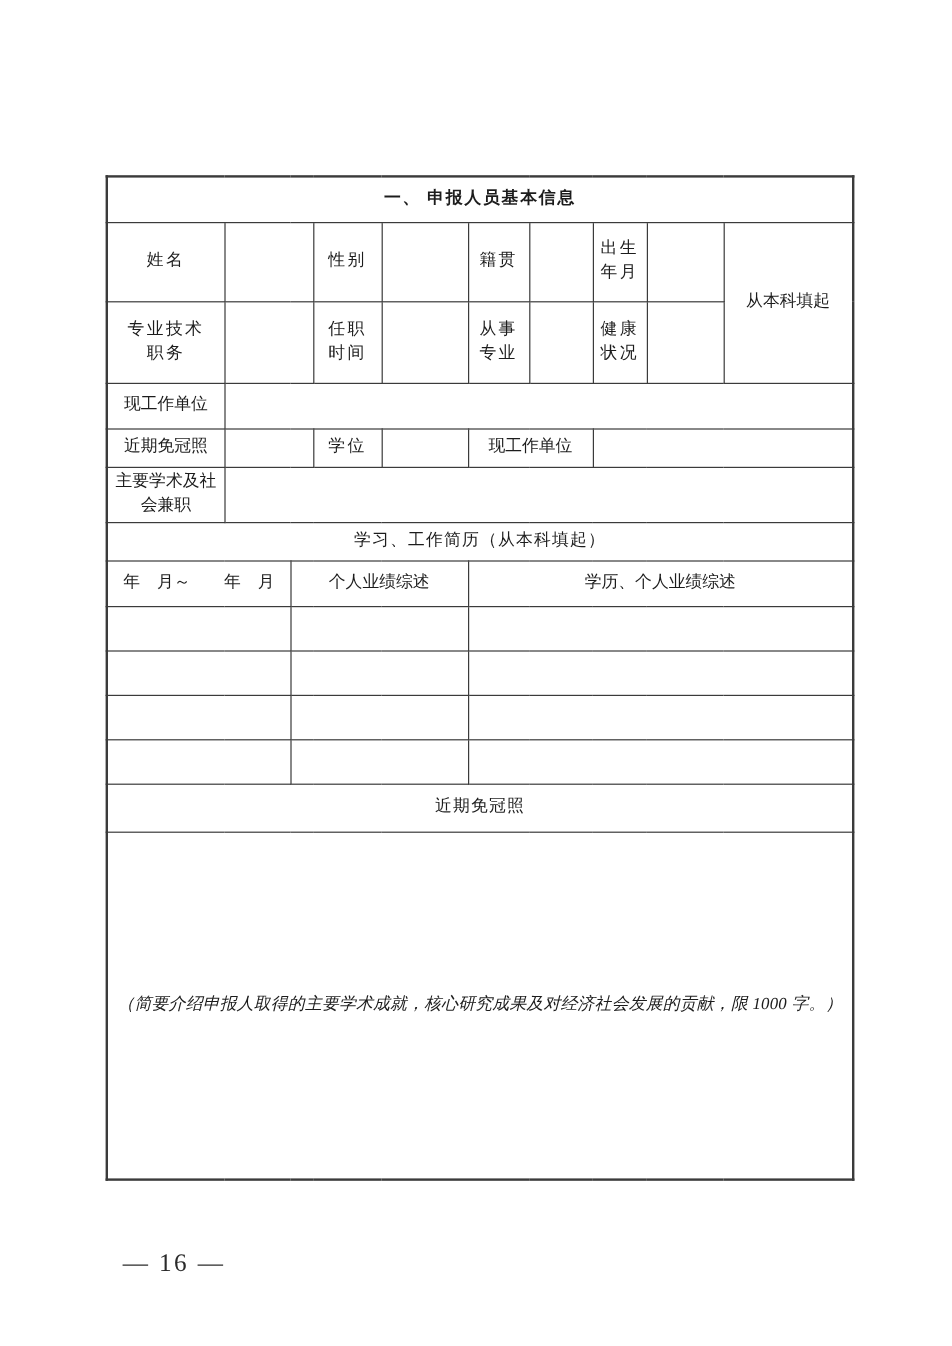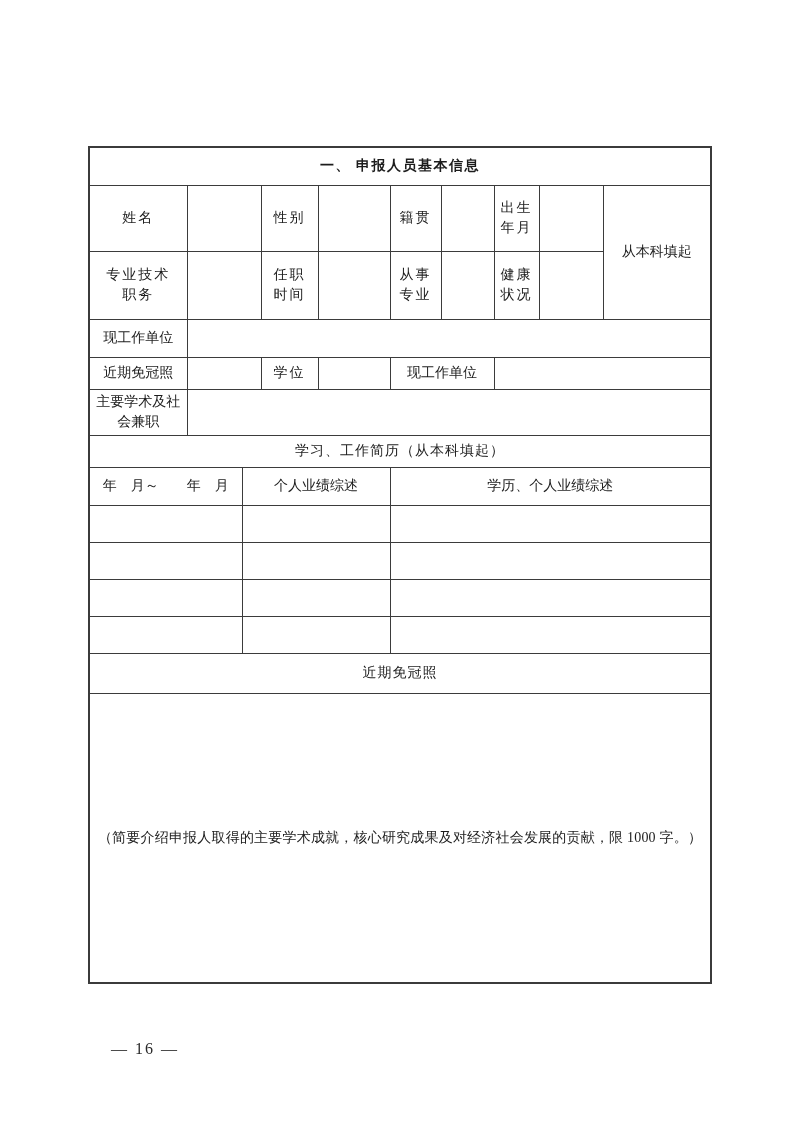--- a/index.html
+++ b/index.html
@@ -45,41 +45,42 @@
     font-size: 15px;
     padding-left: 13px;
     letter-spacing: 1.5px;
   }
   td.section-cell { letter-spacing: 1px; }
   td.note-cell {
     vertical-align: top;
     text-align: left;
     padding: 7px 9px;
     letter-spacing: 0.2px;
+    font-style: italic;
   }
   td.hist-period { letter-spacing: 0; }
   
   tr.rt  { height: 38px; }
   tr.rn  { height: 66px; }
   tr.rp  { height: 68px; }
   tr.rw  { height: 38px; margin-top: 19px; }
   tr.re  { height: 32px; }
   tr.rm  { height: 46px; }
   tr.rh1 { height: 32px; }
   tr.rhh { height: 38px; margin-left: 41px; }
   tr.rb  { height: 37px; }
   tr.rs  { height: 40px; }
   tr.rnote { height: 290px; }
   .pagenum {
     position: absolute;
     left: 100px;
     top: 1040px;
     width: 90px;
     text-align: center;
-    font-size: 16px;
+    font-size: 21px;
     color: #2a2a2a;
     letter-spacing: 2px;
   }
 </style>
 </head>
 <body>
 
 <div class="page">
 
   <table class="form">

